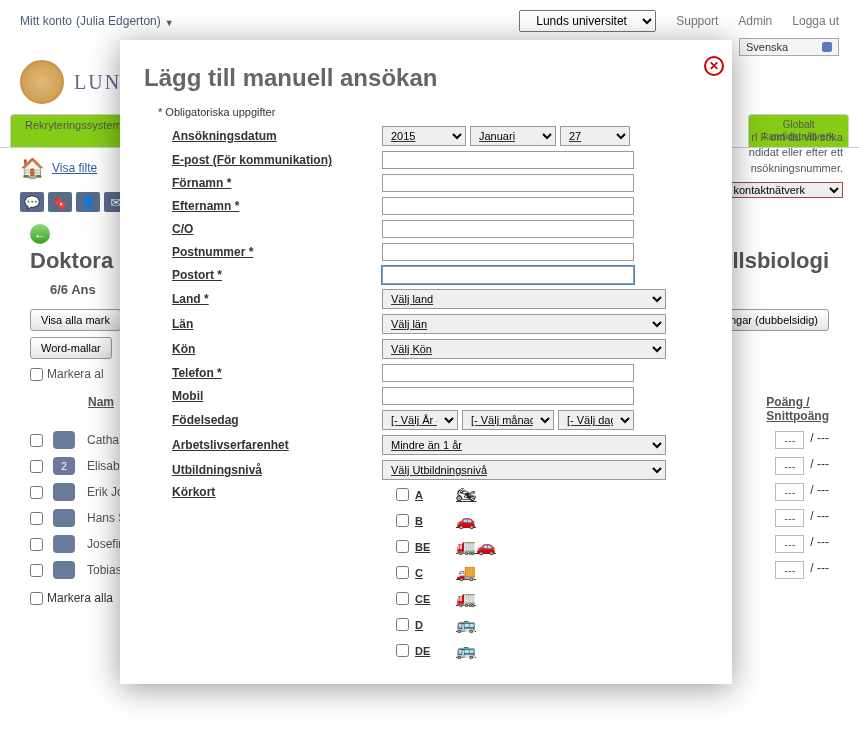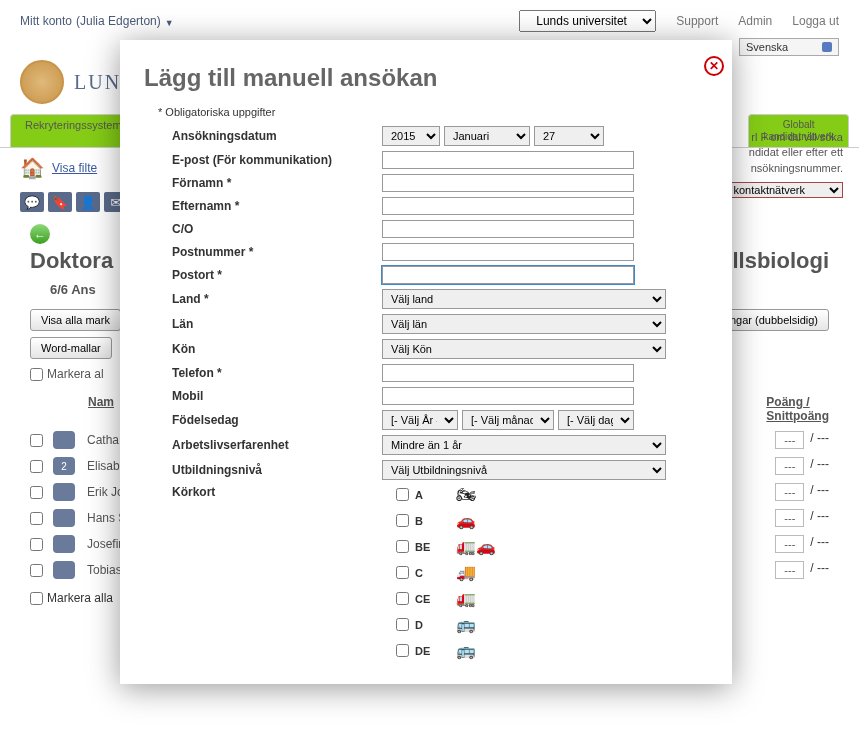--- a/index.html
+++ b/index.html
@@ -63,28 +63,28 @@
 
 
 .overlay { position:absolute; inset:0; background:rgba(0,0,0,0); }
 .modal { position:absolute; left:120px; top:40px; width:612px; height:644px; background:#fff; box-shadow:0 4px 30px rgba(0,0,0,0.4); overflow-y:auto; overflow-x:hidden; padding:16px 24px 24px; }
 .modal::-webkit-scrollbar { width:14px; }
 .modal::-webkit-scrollbar-track { background:#f0f0f0; }
 .modal::-webkit-scrollbar-thumb { background:#c0c0c0; border-radius:3px; }
 .modal .close { position:absolute; right:8px; top:16px; width:20px; height:20px; border-radius:50%; border:2px solid #c00; display:flex; align-items:center; justify-content:center; color:#c00; font-weight:bold; cursor:pointer; background:#fff; font-size:12px; }
 .modal h1 { font-size:24px; color:#666; font-weight:bold; margin:8px 0 14px; }
 .modal .req { font-size:11px; color:#333; margin:0 0 8px 14px; }
-.modal .frow { display:flex; align-items:center; margin-bottom:5px; padding-left:28px; }
+.modal .frow { display:flex; align-items:center; margin-bottom:5px; padding-left:28px;text-decoration:underline; }
 .modal .flabel { width:210px; font-size:12px; font-weight:bold; color:#333; }
 .modal .fctrl { flex:1; display:flex; gap:4px; }
 .modal select, .modal input[type=text] { font-size:11px; padding:2px 4px; border:1px solid #999; }
 .modal input[type=text] { width:252px; }
 .modal select.wide { width:284px; }
 .modal .focused { border:1px solid #3a8ad0; outline:1px solid #3a8ad0; }
-.modal .dsel1 { width:58px; } .modal .dsel2 { width:86px; } .modal .dsel3 { width:70px; }
+.modal .dsel1 { width:84px; } .modal .dsel2 { width:86px; } .modal .dsel3 { width:70px; }
 .modal .bsel1 { width:76px; } .modal .bsel2 { width:92px; } .modal .bsel3 { width:76px; }
 .kkrow { display:flex; align-items:center; gap:14px; margin-bottom:3px; }
 .kkrow .cb { display:flex; align-items:center; gap:6px; width:46px; font-size:11px; font-weight:bold; }
 .kkrow .vpic { width:60px; font-size:16px; color:#222; }
 </style>
 </head>
 <body>
 
 <div class="topbar">
   <div class="topbar-left">

